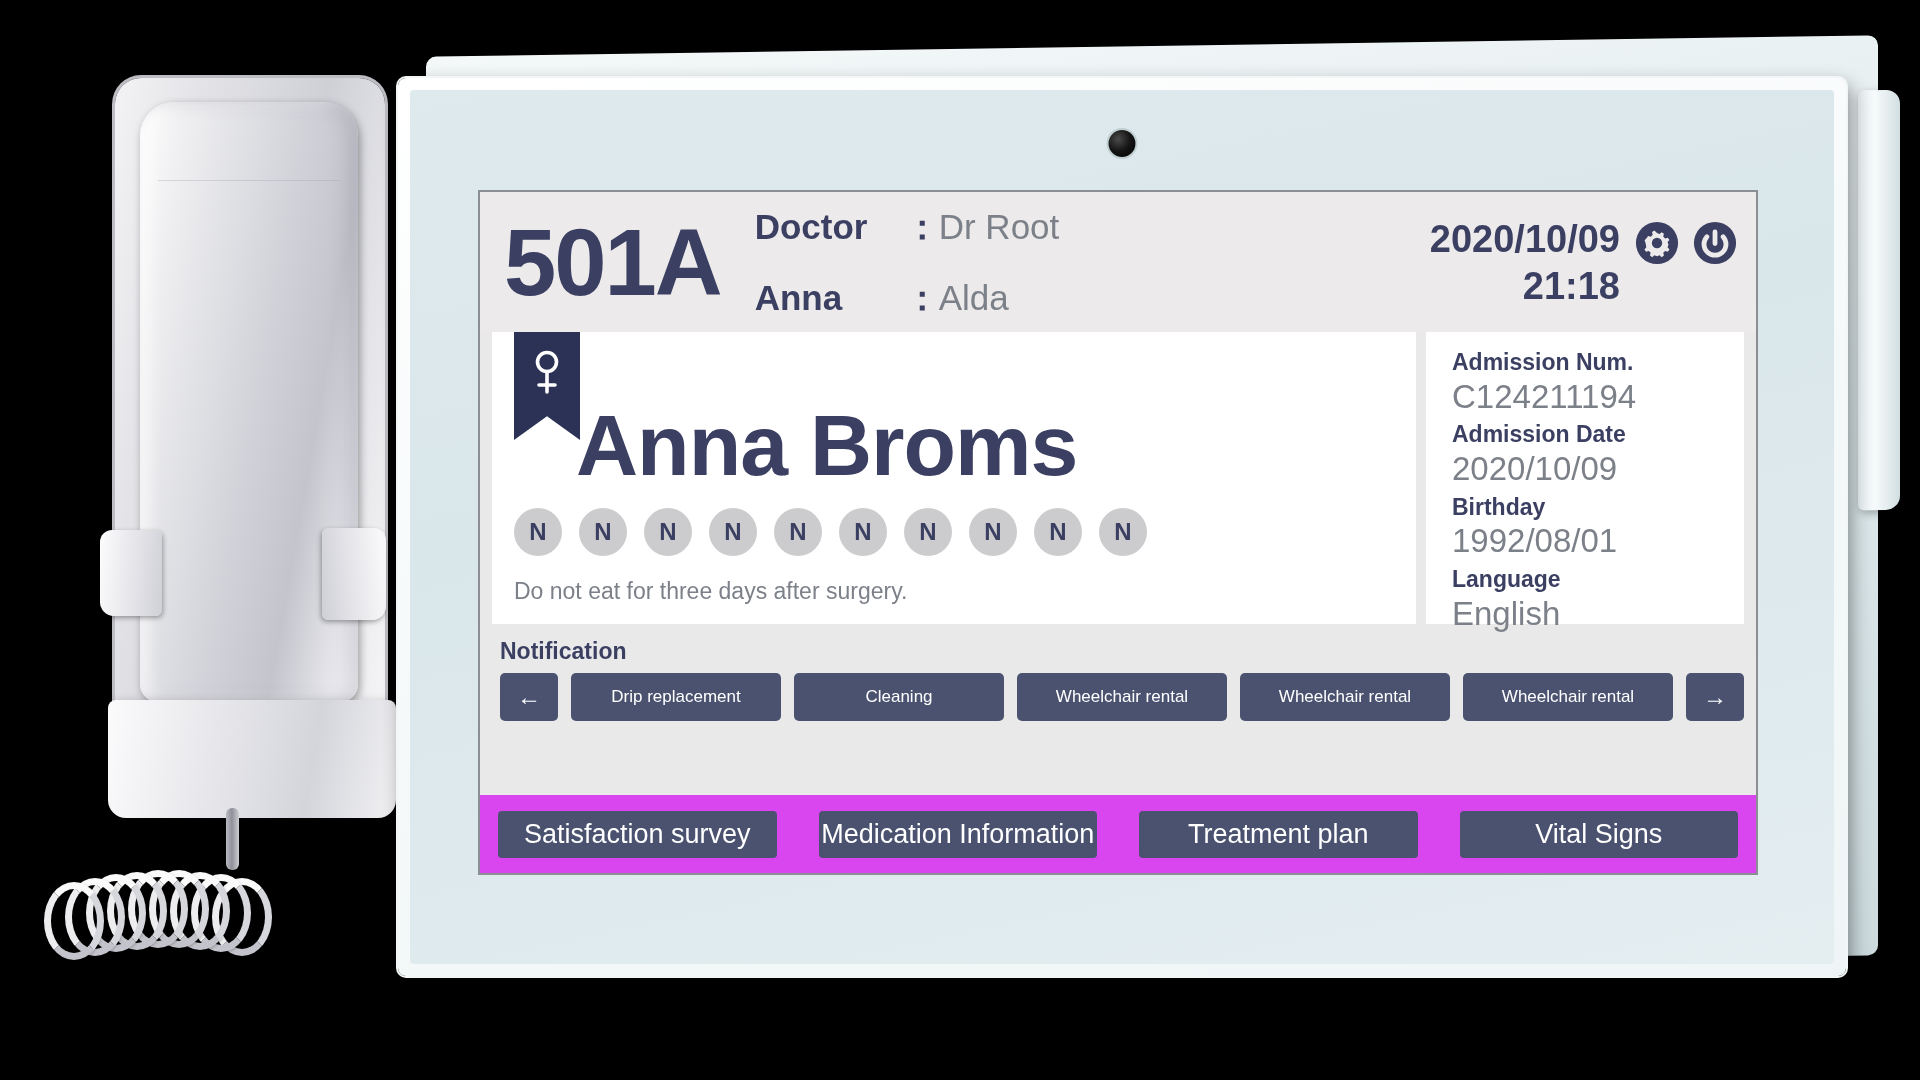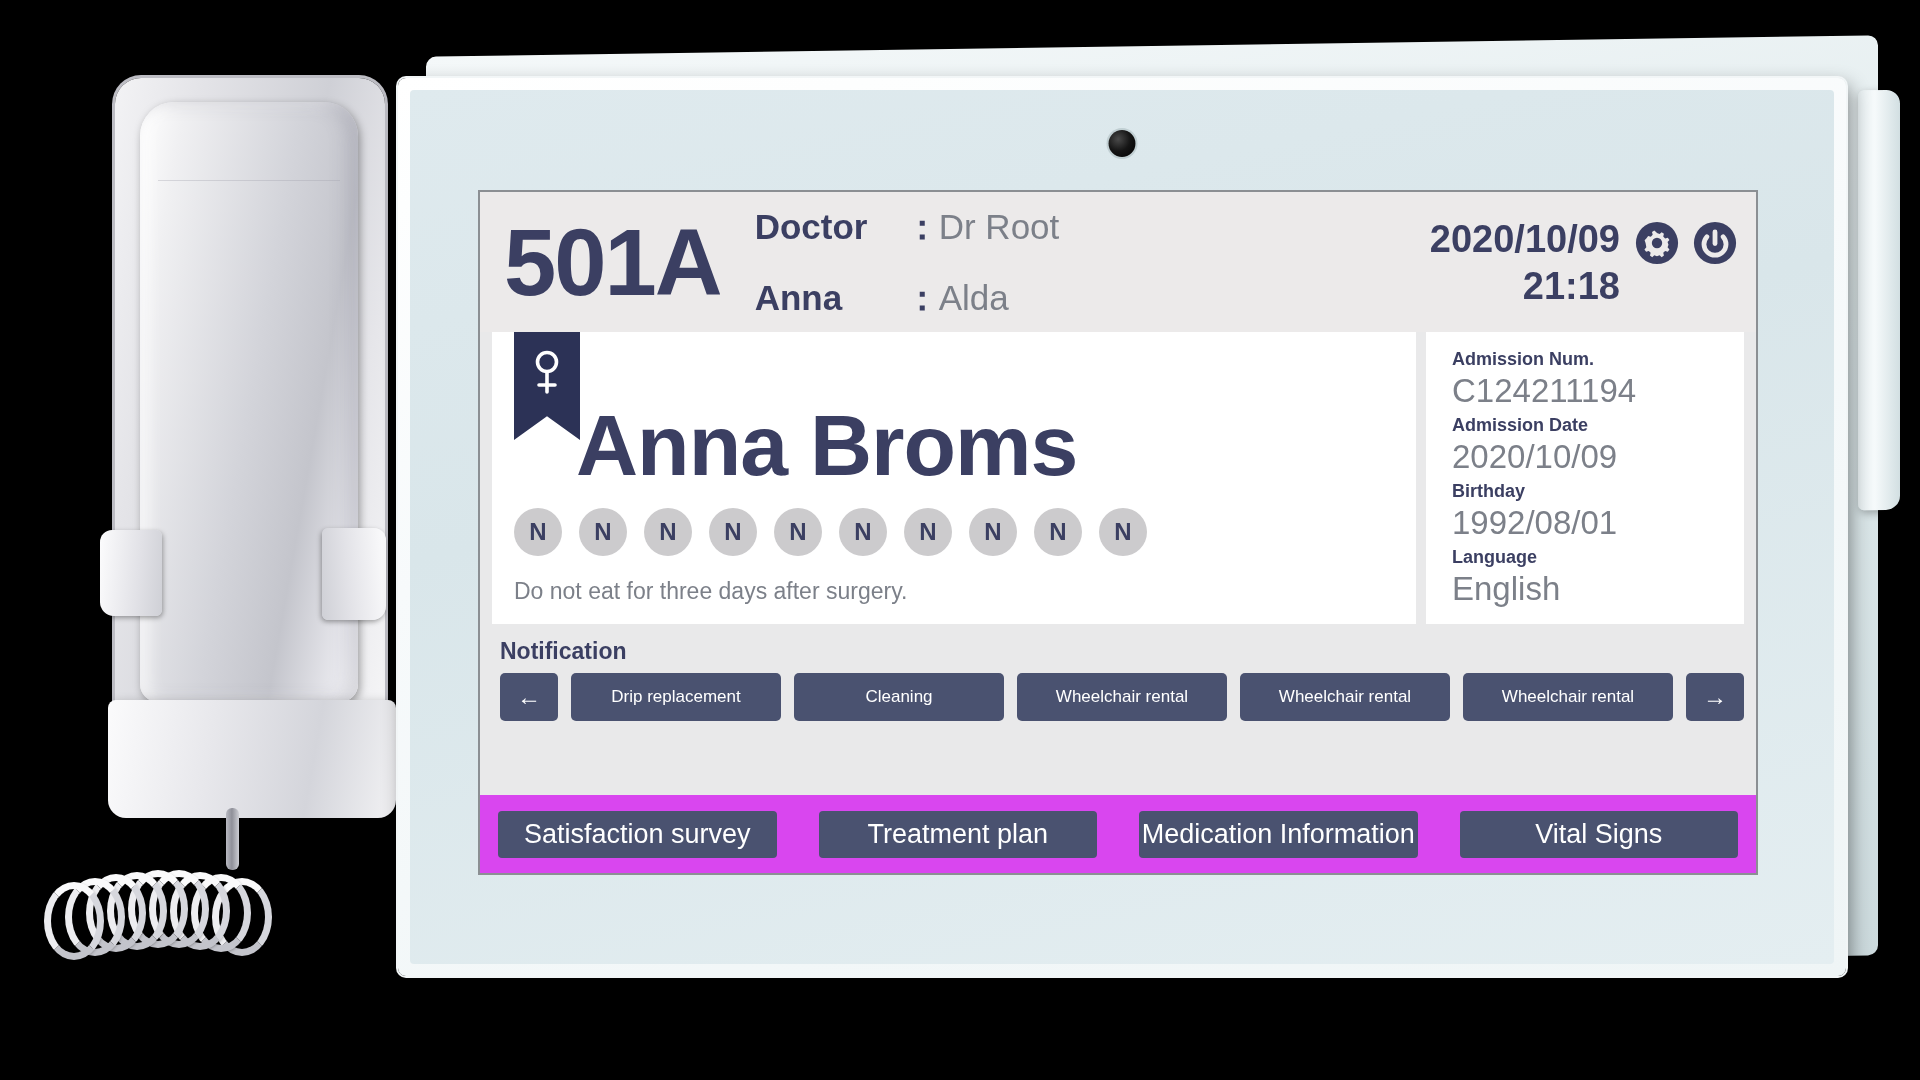--- a/index.html
+++ b/index.html
@@ -361,21 +361,21 @@
     color: #7c8089;
   }
 
   .info-card {
     flex: 0 0 318px;
     background: #ffffff;
     padding: 16px 0 0 26px;
     box-sizing: border-box;
   }
   .info-label {
-    font-size: 18px;
+    font-size: 23px;
     font-weight: 700;
     color: #3b3f62;
     line-height: 1.25;
   }
   .info-value {
     font-size: 33px;
     color: #7c8089;
     line-height: 1.2;
     margin-bottom: 4px;
   }
@@ -571,21 +571,21 @@
           <div class="notify-title">Notification</div>
           <div class="notify-row" id="notify-row">
             <div class="notify-arrow">←</div>
             <div id="notify-chips" style="display:contents"><div class="notify-chip">Drip replacement</div><div class="notify-chip">Cleaning</div><div class="notify-chip">Wheelchair rental</div><div class="notify-chip">Wheelchair rental</div><div class="notify-chip">Wheelchair rental</div></div>
             <div class="notify-arrow">→</div>
           </div>
         </div>
 
         <div class="bottom-nav" id="bottom-nav">
             <div class="nav-btn">Satisfaction survey</div>
+            <div class="nav-btn">Medication Information</div>
             <div class="nav-btn">Treatment plan</div>
-            <div class="nav-btn">Medication Information</div>
             <div class="nav-btn">Vital Signs</div>
           </div>
 
       </div>
     </div>
   </div>
 </div>
 
 </body></html>

